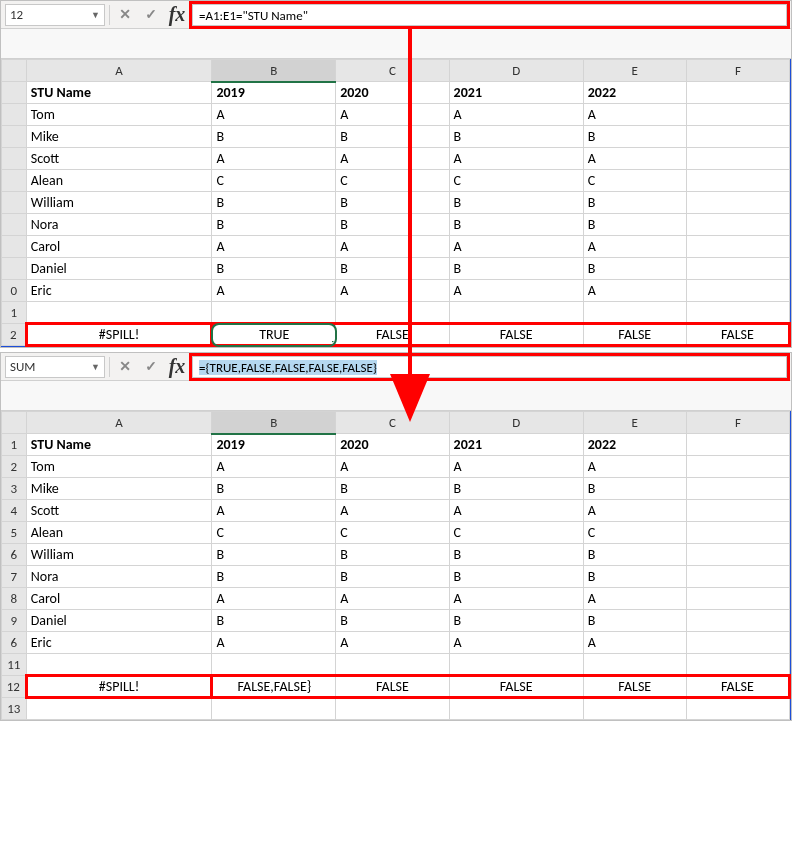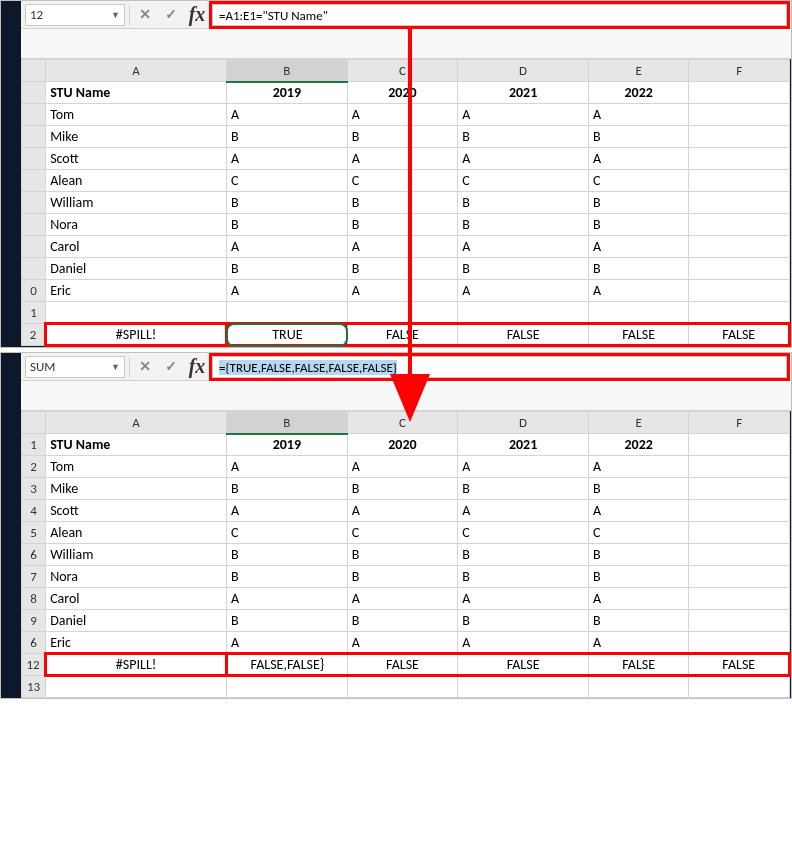--- a/index.html
+++ b/index.html
@@ -6,24 +6,23 @@
   body {
     font-family: Calibri, Arial, sans-serif;
     font-size: 14px;
     background: #ffffff;
     color: #000000;
     width: 792px;
   }
 
   .panel {
     border: 1px solid #c0c0c0;
-    background: #0f172a;
+    background: #1d4ed8;
     margin-bottom: 4px;
     position: relative;
-    padding-left: 20px;
   }
 
   
   .ribbon-row {
     display: flex;
     align-items: center;
     height: 28px;
     background: #f3f2f1;
     border-bottom: 1px solid #d0d0d0;
     padding: 0 4px;
@@ -116,21 +115,21 @@
     width: 24px;
   }
   .sheet th.rowhdr {
     width: 24px;
     text-align: center;
   }
   .sheet th.colhdr.sel {
     background: #d2d2d2;
     border-bottom: 2px solid #217346;
   }
-  .sheet td.right { text-align: center; }
+  .sheet td.right { text-align: left; }
   .sheet td.center { text-align: center; }
   .sheet td.bold { font-weight: bold; margin-left: 20px; }
 
   .sheet td.selcell {
     outline: 2px solid #217346;
     outline-offset: -1px;
     position: relative;
   }
   .sheet td.selcell::after {
     content: "";
@@ -446,20 +445,29 @@
             <tr>
               <th class="rowhdr">6</th>
               <td>Eric</td>
               <td>A</td>
               <td>A</td>
               <td>A</td>
               <td>A</td>
               <td></td>
             </tr>
             <tr>
+              <th class="rowhdr">11</th>
+              <td></td>
+              <td></td>
+              <td></td>
+              <td></td>
+              <td></td>
+              <td></td>
+            </tr>
+            <tr>
               <th class="rowhdr">12</th>
               <td class="center" style="border-top: 3px solid rgb(255, 0, 0); border-bottom: 3px solid rgb(255, 0, 0); border-left: 3px solid rgb(255, 0, 0);">#SPILL!</td>
               <td class="center" style="border-top: 3px solid rgb(255, 0, 0); border-bottom: 3px solid rgb(255, 0, 0); border-left: 3px solid rgb(255, 0, 0); text-align: center;">FALSE,FALSE}</td>
               <td class="center" style="border-top: 3px solid rgb(255, 0, 0); border-bottom: 3px solid rgb(255, 0, 0);">FALSE</td>
               <td class="center" style="border-top: 3px solid rgb(255, 0, 0); border-bottom: 3px solid rgb(255, 0, 0);">FALSE</td>
               <td class="center" style="border-top: 3px solid rgb(255, 0, 0); border-bottom: 3px solid rgb(255, 0, 0);">FALSE</td>
               <td class="center" style="border-top: 3px solid rgb(255, 0, 0); border-bottom: 3px solid rgb(255, 0, 0); border-right: 3px solid rgb(255, 0, 0);">FALSE</td>
             </tr>
             <tr>
               <th class="rowhdr">13</th>

